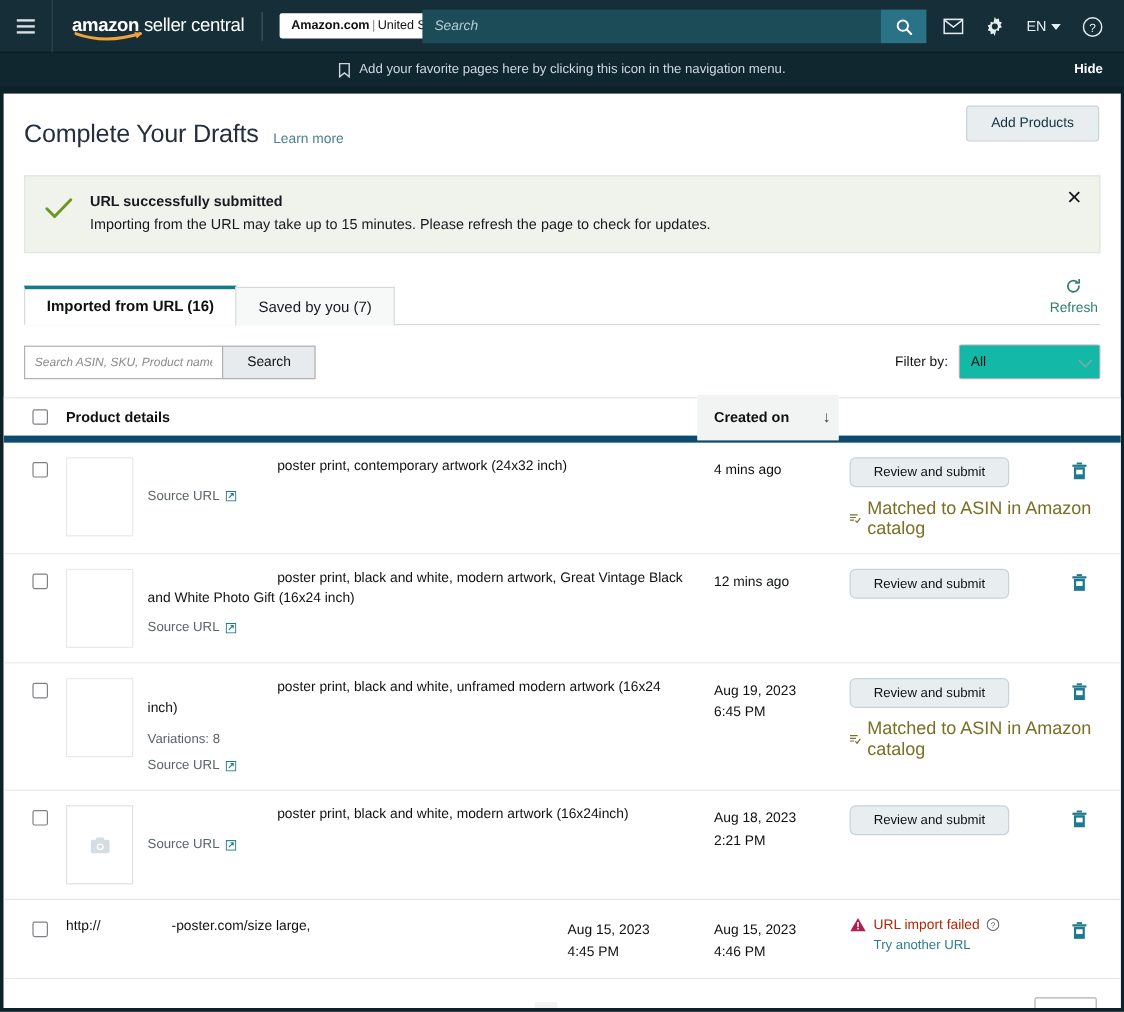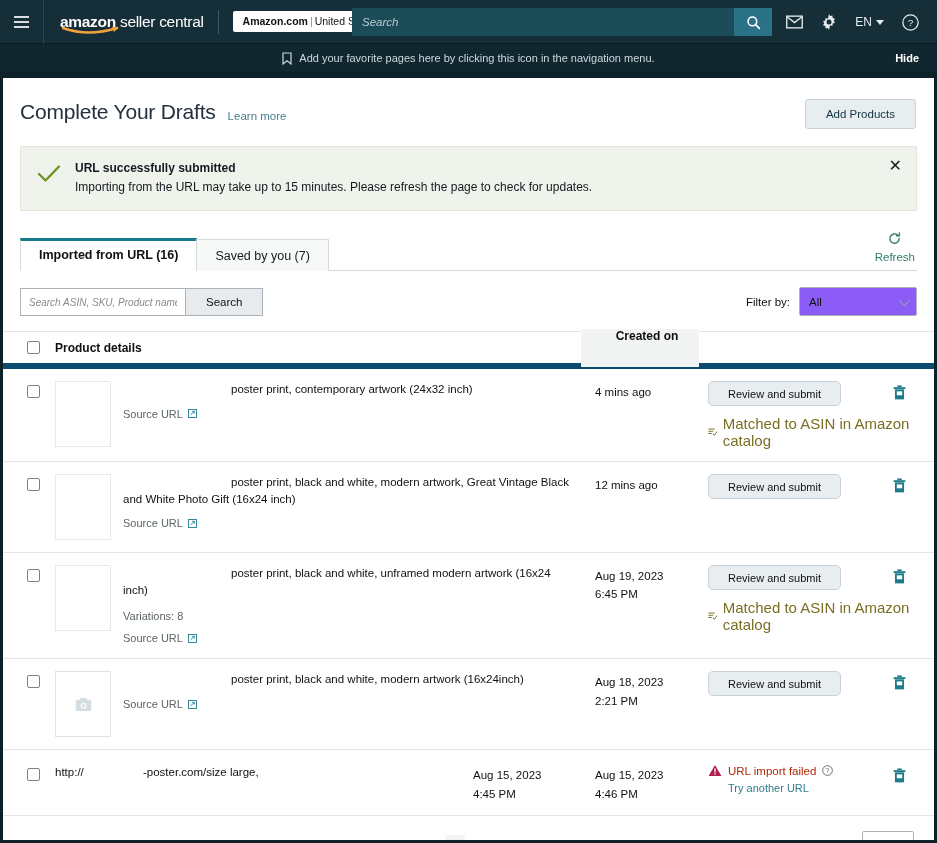--- a/index.html
+++ b/index.html
@@ -89,21 +89,21 @@
     background:#ffffff; overflow:hidden;
   }
 
   .titlerow {
     display:flex; align-items:center; padding:22px 20px 0 17px;
     position:relative;
   }
   .pagetitle { font-size:21px; color:#232f3e; font-weight:400; letter-spacing:-0.2px; }
   .learnmore { color:#4a7f8c; font-size:11.5px; margin-left:12px; cursor:pointer; padding-top:7px;}
   .addproducts {
-    position:absolute; right:18px; top:21px;
+    position:absolute; right:18px; top:10px;
     background:#e8edf0; border:1px solid #c9d2d8; border-radius:3px;
     font-size:11.5px; color:#10333f; padding:8px 20px; cursor:pointer;
     font-family:"Liberation Sans", sans-serif;
   }
 
   
   .alert {
     margin:22px 17px 0 17px; background:#f0f2ec;
     border:1px solid #e2e6dc;
     padding:14px 16px 16px 16px; display:flex; position:relative; gap:14px;
@@ -154,21 +154,21 @@
     height:28px; background:#e7ebed; border:1px solid #adb1b8;
     font-size:11.5px; color:#0f1111; padding:0 20px; cursor:pointer;
     font-family:"Liberation Sans", sans-serif;
   }
   .filterwrap {
     position:absolute; right:0; top:0; display:flex; align-items:center; gap:9px;
   }
   .filterlbl { font-size:11.5px; color:#0f1111; }
   .filtersel {
     width:118px; height:29px; border:1px solid #adb1b8; border-radius:2px;
-    background:#8b5cf6; display:flex; align-items:center; padding:0 9px;
+    background:#14b8a6; display:flex; align-items:center; padding:0 9px;
     font-size:11.5px; color:#0f1111; cursor:pointer; position:relative;
   }
   .filtersel .chev {
     position:absolute; right:9px; width:8px; height:8px;
     border-right:1.6px solid #9aa3a8; border-bottom:1.6px solid #9aa3a8;
     transform:rotate(45deg) translateY(-2px);
   }
 
   
   .tbl { margin:14px 0 0 0; }
@@ -179,21 +179,21 @@
   }
   .cb {
     width:13px; height:13px; border:1px solid #7d8085; border-radius:2px;
     background:#fff; cursor:pointer; flex:0 0 auto;
   }
   .col-cb { width:52px; display:flex; justify-content:flex-start; padding-left:24px; }
   .col-prod { flex:1; font-size:12px; font-weight:700; color:#0f1111; }
   .col-created {
     width:118px; font-size:12px; font-weight:700; color:#0f1111;
     background:#f2f3f3; height:38px; display:flex; align-items:center;
-    padding-left:14px; gap:28px;flex-direction:column;
+    padding-left:14px; gap:28px;
   }
   .col-created .sortarr { color:#3b4a50; font-size:13px; }
   .col-action { width:235px; }
 
   .row {
     display:flex; border-bottom:1px solid #e3e6e6; background:#fff;
     position:relative; padding:12px 0;
   }
   .row .col-cb { padding-top:4px; align-items:flex-start; }
   .thumb {

